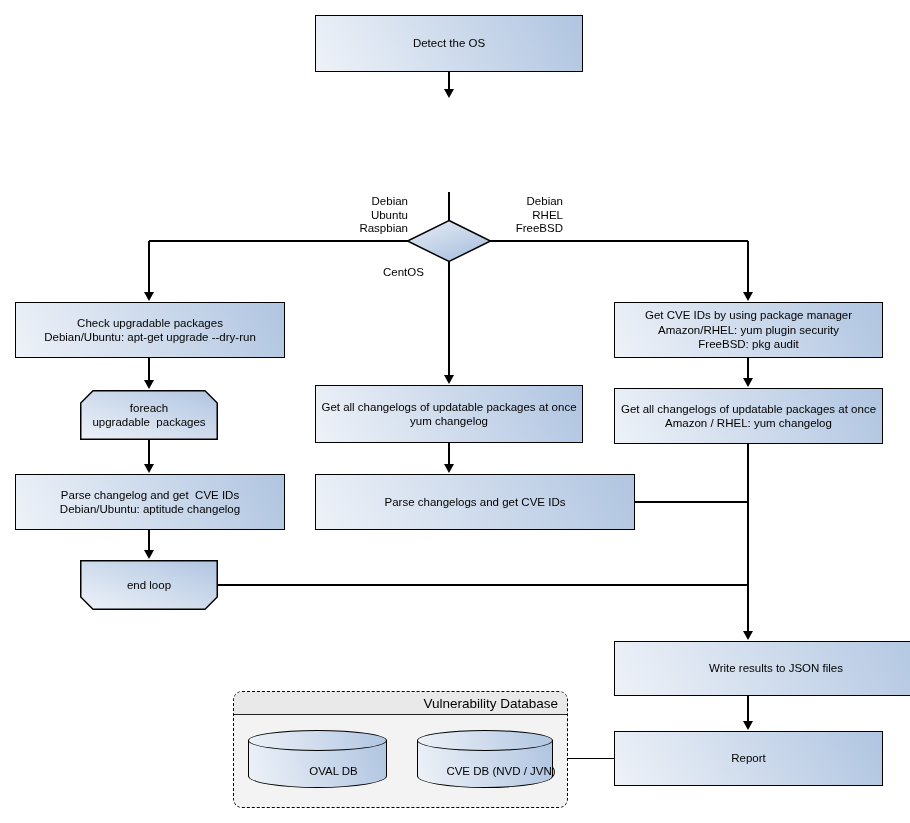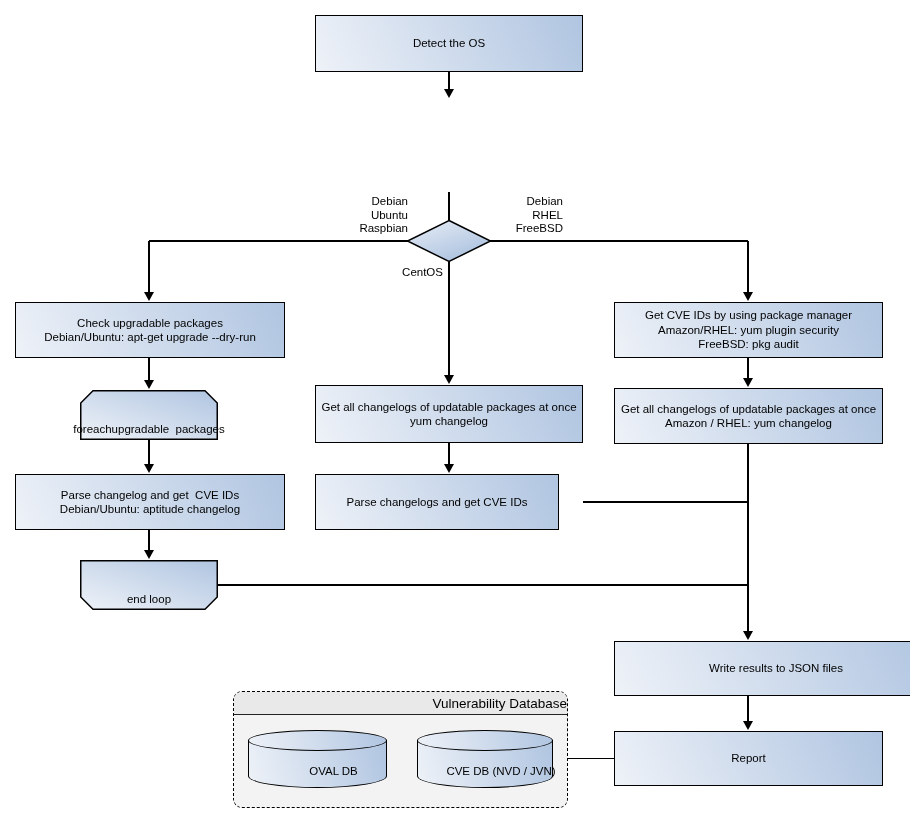--- a/index.html
+++ b/index.html
@@ -11,22 +11,22 @@
   .box{
     position:absolute;
     display:flex;flex-direction:column;justify-content:center;align-items:center;
     background:linear-gradient(65deg,#eef2f8 0%,#b0c5e1 100%);
     border:1.5px solid #000;
     font-size:11.5px;line-height:14.5px;text-align:center;
     box-sizing:border-box;
   }
   .box .line{white-space:pre;}
   .shape-label{
-    position:absolute;display:flex;flex-direction:row;justify-content:center;align-items:center;
-    font-size:11.5px;line-height:14.5px;text-align:center;margin-top:14px;
+    position:absolute;display:flex;flex-direction:column;justify-content:center;align-items:center;
+    font-size:11.5px;line-height:14.5px;text-align:center;
   }
   .shape-label .line{white-space:pre;}
   .edge-label{
     position:absolute;font-size:11.5px;line-height:13.5px;text-align:right;
   }
   .edge-label .line{white-space:pre;}
   .vl{position:absolute;width:1.5px;background:#000;}
   .hl{position:absolute;height:1.5px;background:#000;}
   .arr{
     position:absolute;width:0;height:0;
@@ -36,21 +36,21 @@
   svg.shape{position:absolute;overflow:visible;}
   
   .group{
     position:absolute;left:233px;top:691px;width:335px;height:117px;
     border:1.6px dashed #000;border-radius:9px;
     background:#f3f3f3;box-sizing:border-box;overflow:hidden;
   }
   .group-header{
     height:22px;background:#e9e9e9;border-bottom:1.2px solid #222;
     display:flex;align-items:center;justify-content:flex-end;
-    font-size:13.5px;
+    font-size:13.5px;padding-right:9px;
   }
   
   .cylinder{position:absolute;}
   .cyl-body{
     position:absolute;left:0;right:0;top:10px;bottom:0;
     background:linear-gradient(75deg,#eef2f8 0%,#b0c5e1 100%);
     border:1.5px solid #000;border-top:none;
     border-radius:0 0 50% 50% / 0 0 12px 12px;
   }
   .cyl-top{
@@ -128,21 +128,21 @@
   <div class="edge-label" style="left:328px;top:195px;width:80px">
     <div class="line">Debian</div>
     <div class="line">Ubuntu</div>
     <div class="line">Raspbian</div>
   </div>
   <div class="edge-label" style="left:483px;top:195px;width:80px">
     <div class="line">Debian</div>
     <div class="line">RHEL</div>
     <div class="line">FreeBSD</div>
   </div>
-  <div class="edge-label" style="left:383px;top:266px;width:60px;text-align:right">
+  <div class="edge-label" style="left:383px;top:266px;width:60px;text-align:left">
     <div class="line">CentOS</div>
   </div>
 
   <div class="box" style="left:315px;top:15px;width:268px;height:57px">
     <div class="line">Detect the OS</div>
   </div>
 
 
   <svg class="shape" style="left:406px;top:219px" width="86" height="44">
     <polygon points="43,1.5 84.5,22 43,42.5 1.5,22" fill="url(#diaGrad)" stroke="#000" stroke-width="1.5"></polygon>
@@ -171,21 +171,21 @@
   </svg>
   <div class="shape-label" style="left:80px;top:560px;width:138px;height:50px">
     <div class="line">end loop</div>
   </div>
 
   <div class="box" style="left:315px;top:385px;width:268px;height:58px">
     <div class="line">Get all changelogs of updatable packages at once</div>
     <div class="line">yum changelog</div>
   </div>
 
-  <div class="box" style="left:315px;top:474px;width:244px;height:56px">
+  <div class="box" style="left:315px;top:474px;width:320px;height:56px">
     <div class="line">Parse changelogs and get CVE IDs</div>
   </div>
 
   <div class="box" style="left:614px;top:302px;width:269px;height:56px">
     <div class="line">Get CVE IDs by using package manager</div>
     <div class="line">Amazon/RHEL: yum plugin security</div>
     <div class="line">FreeBSD: pkg audit</div>
   </div>
 
   <div class="box" style="left:614px;top:388px;width:269px;height:56px">

